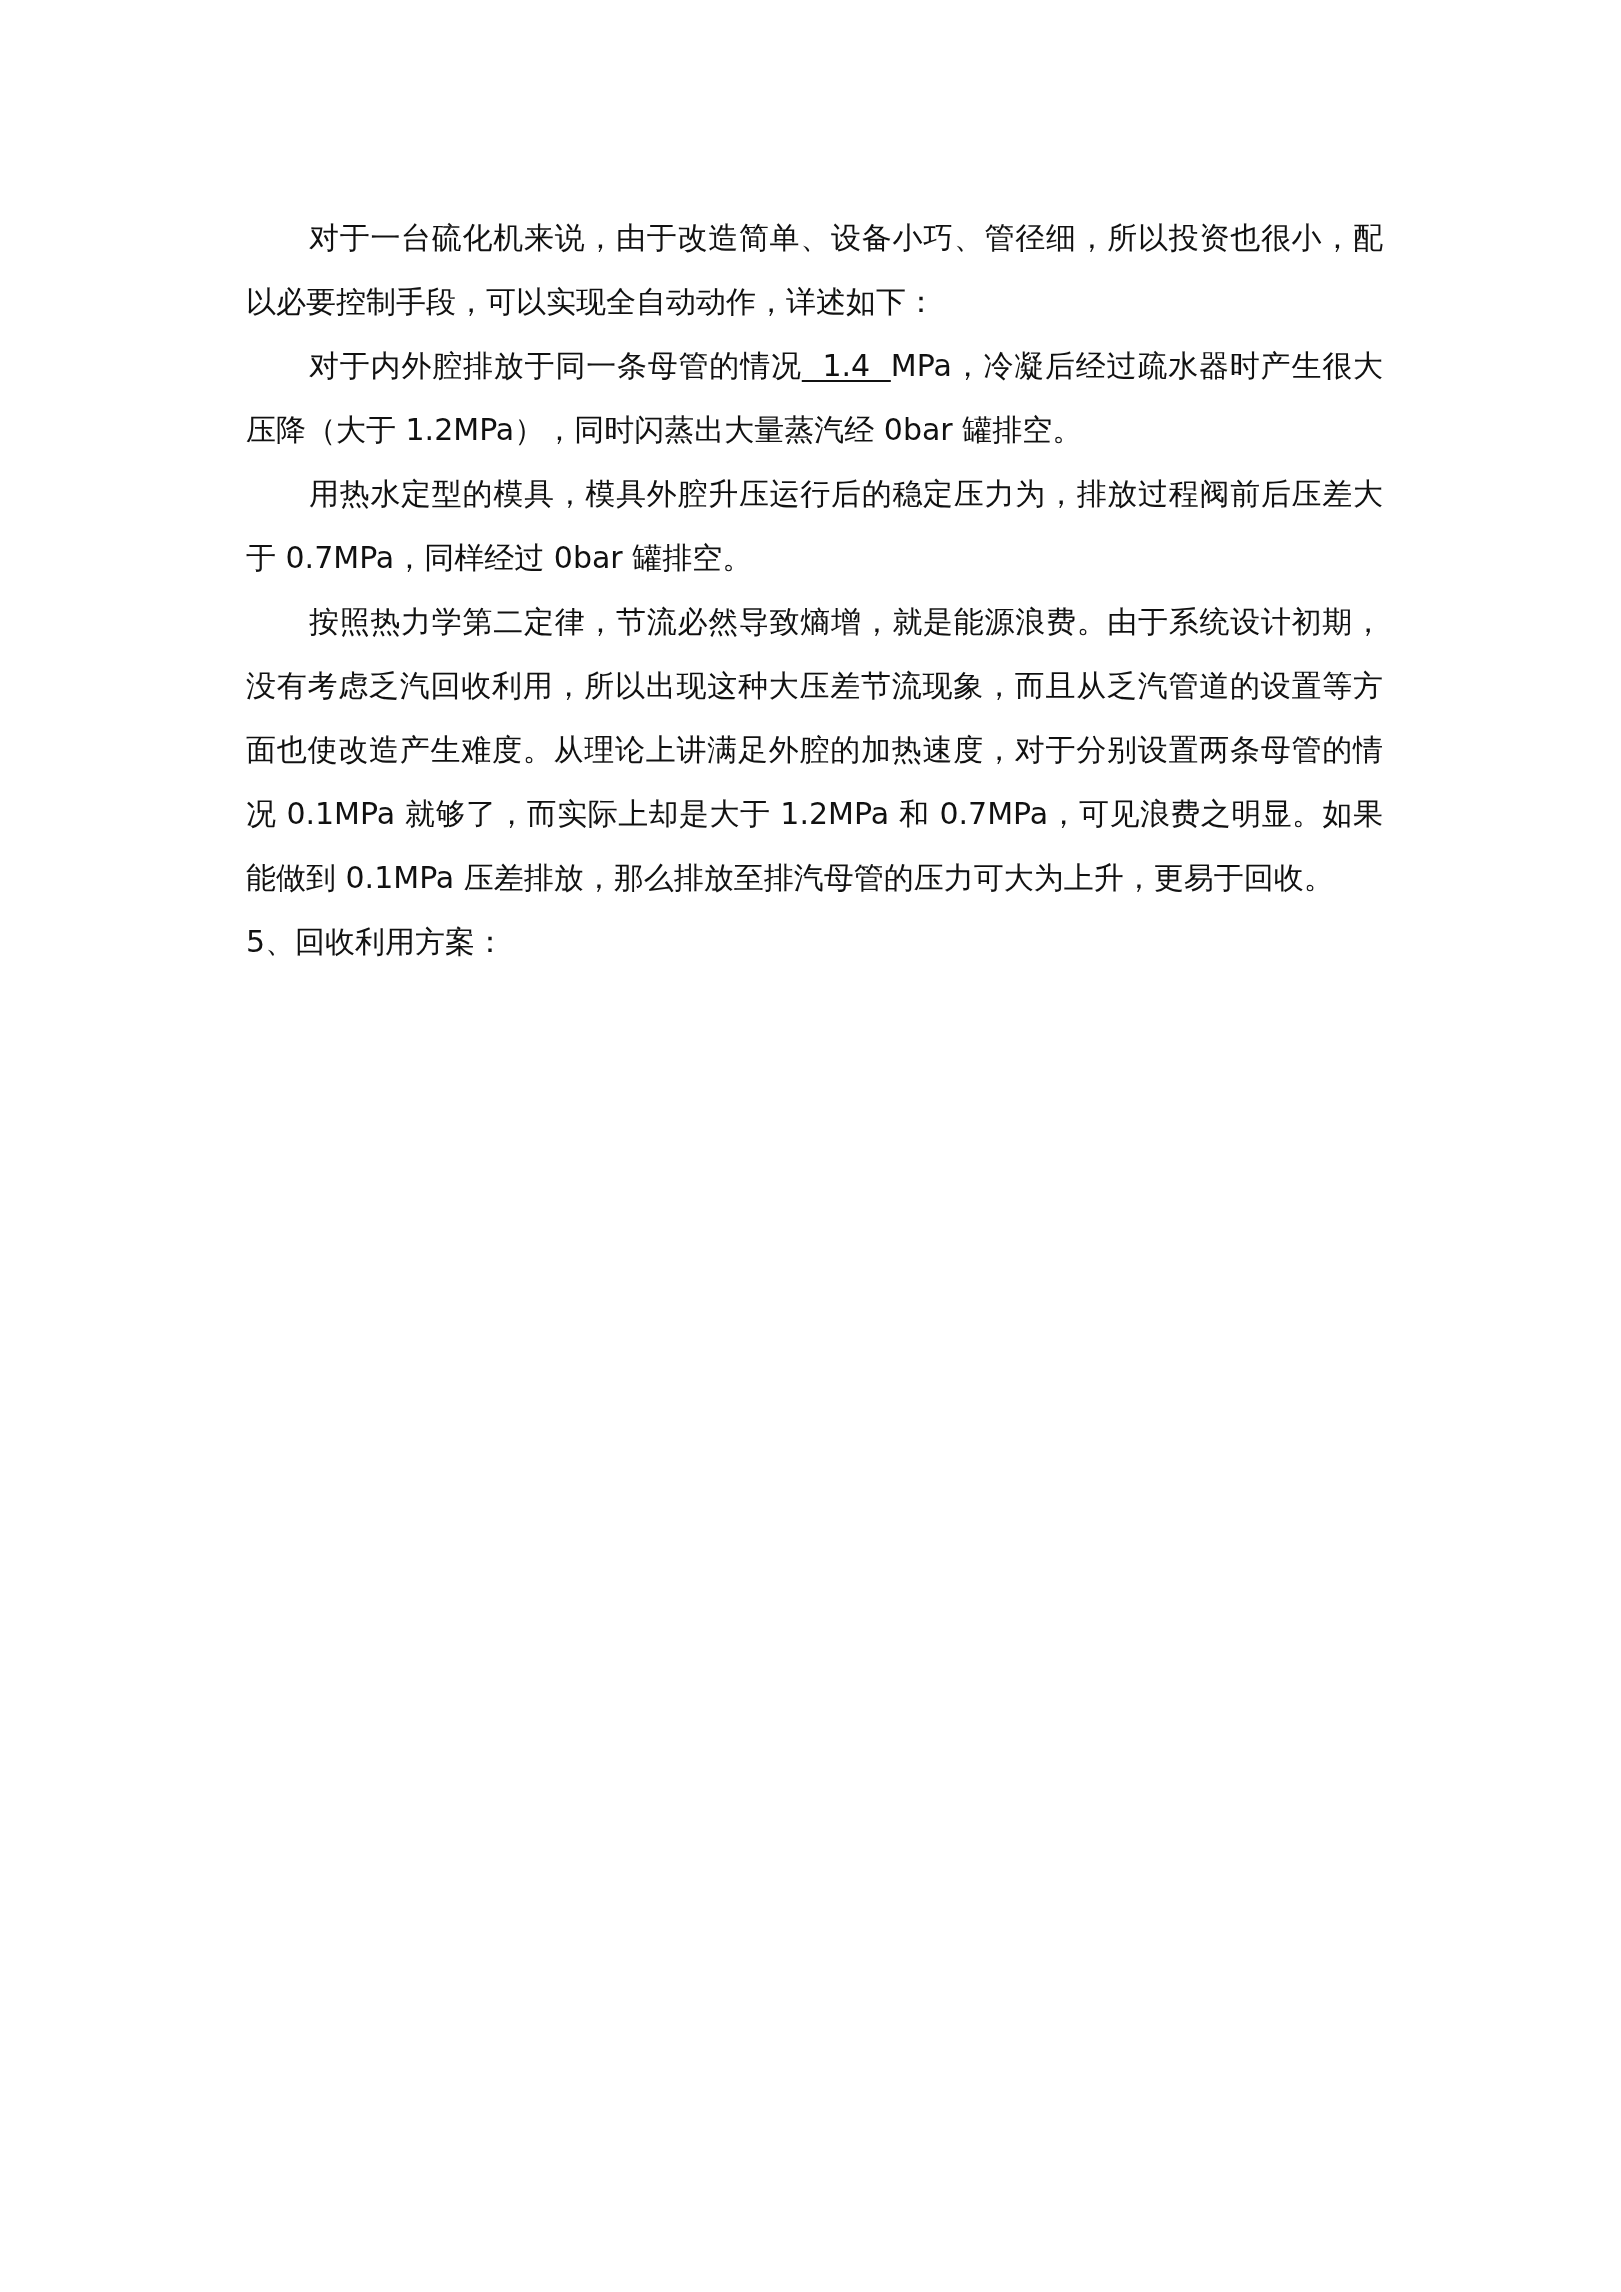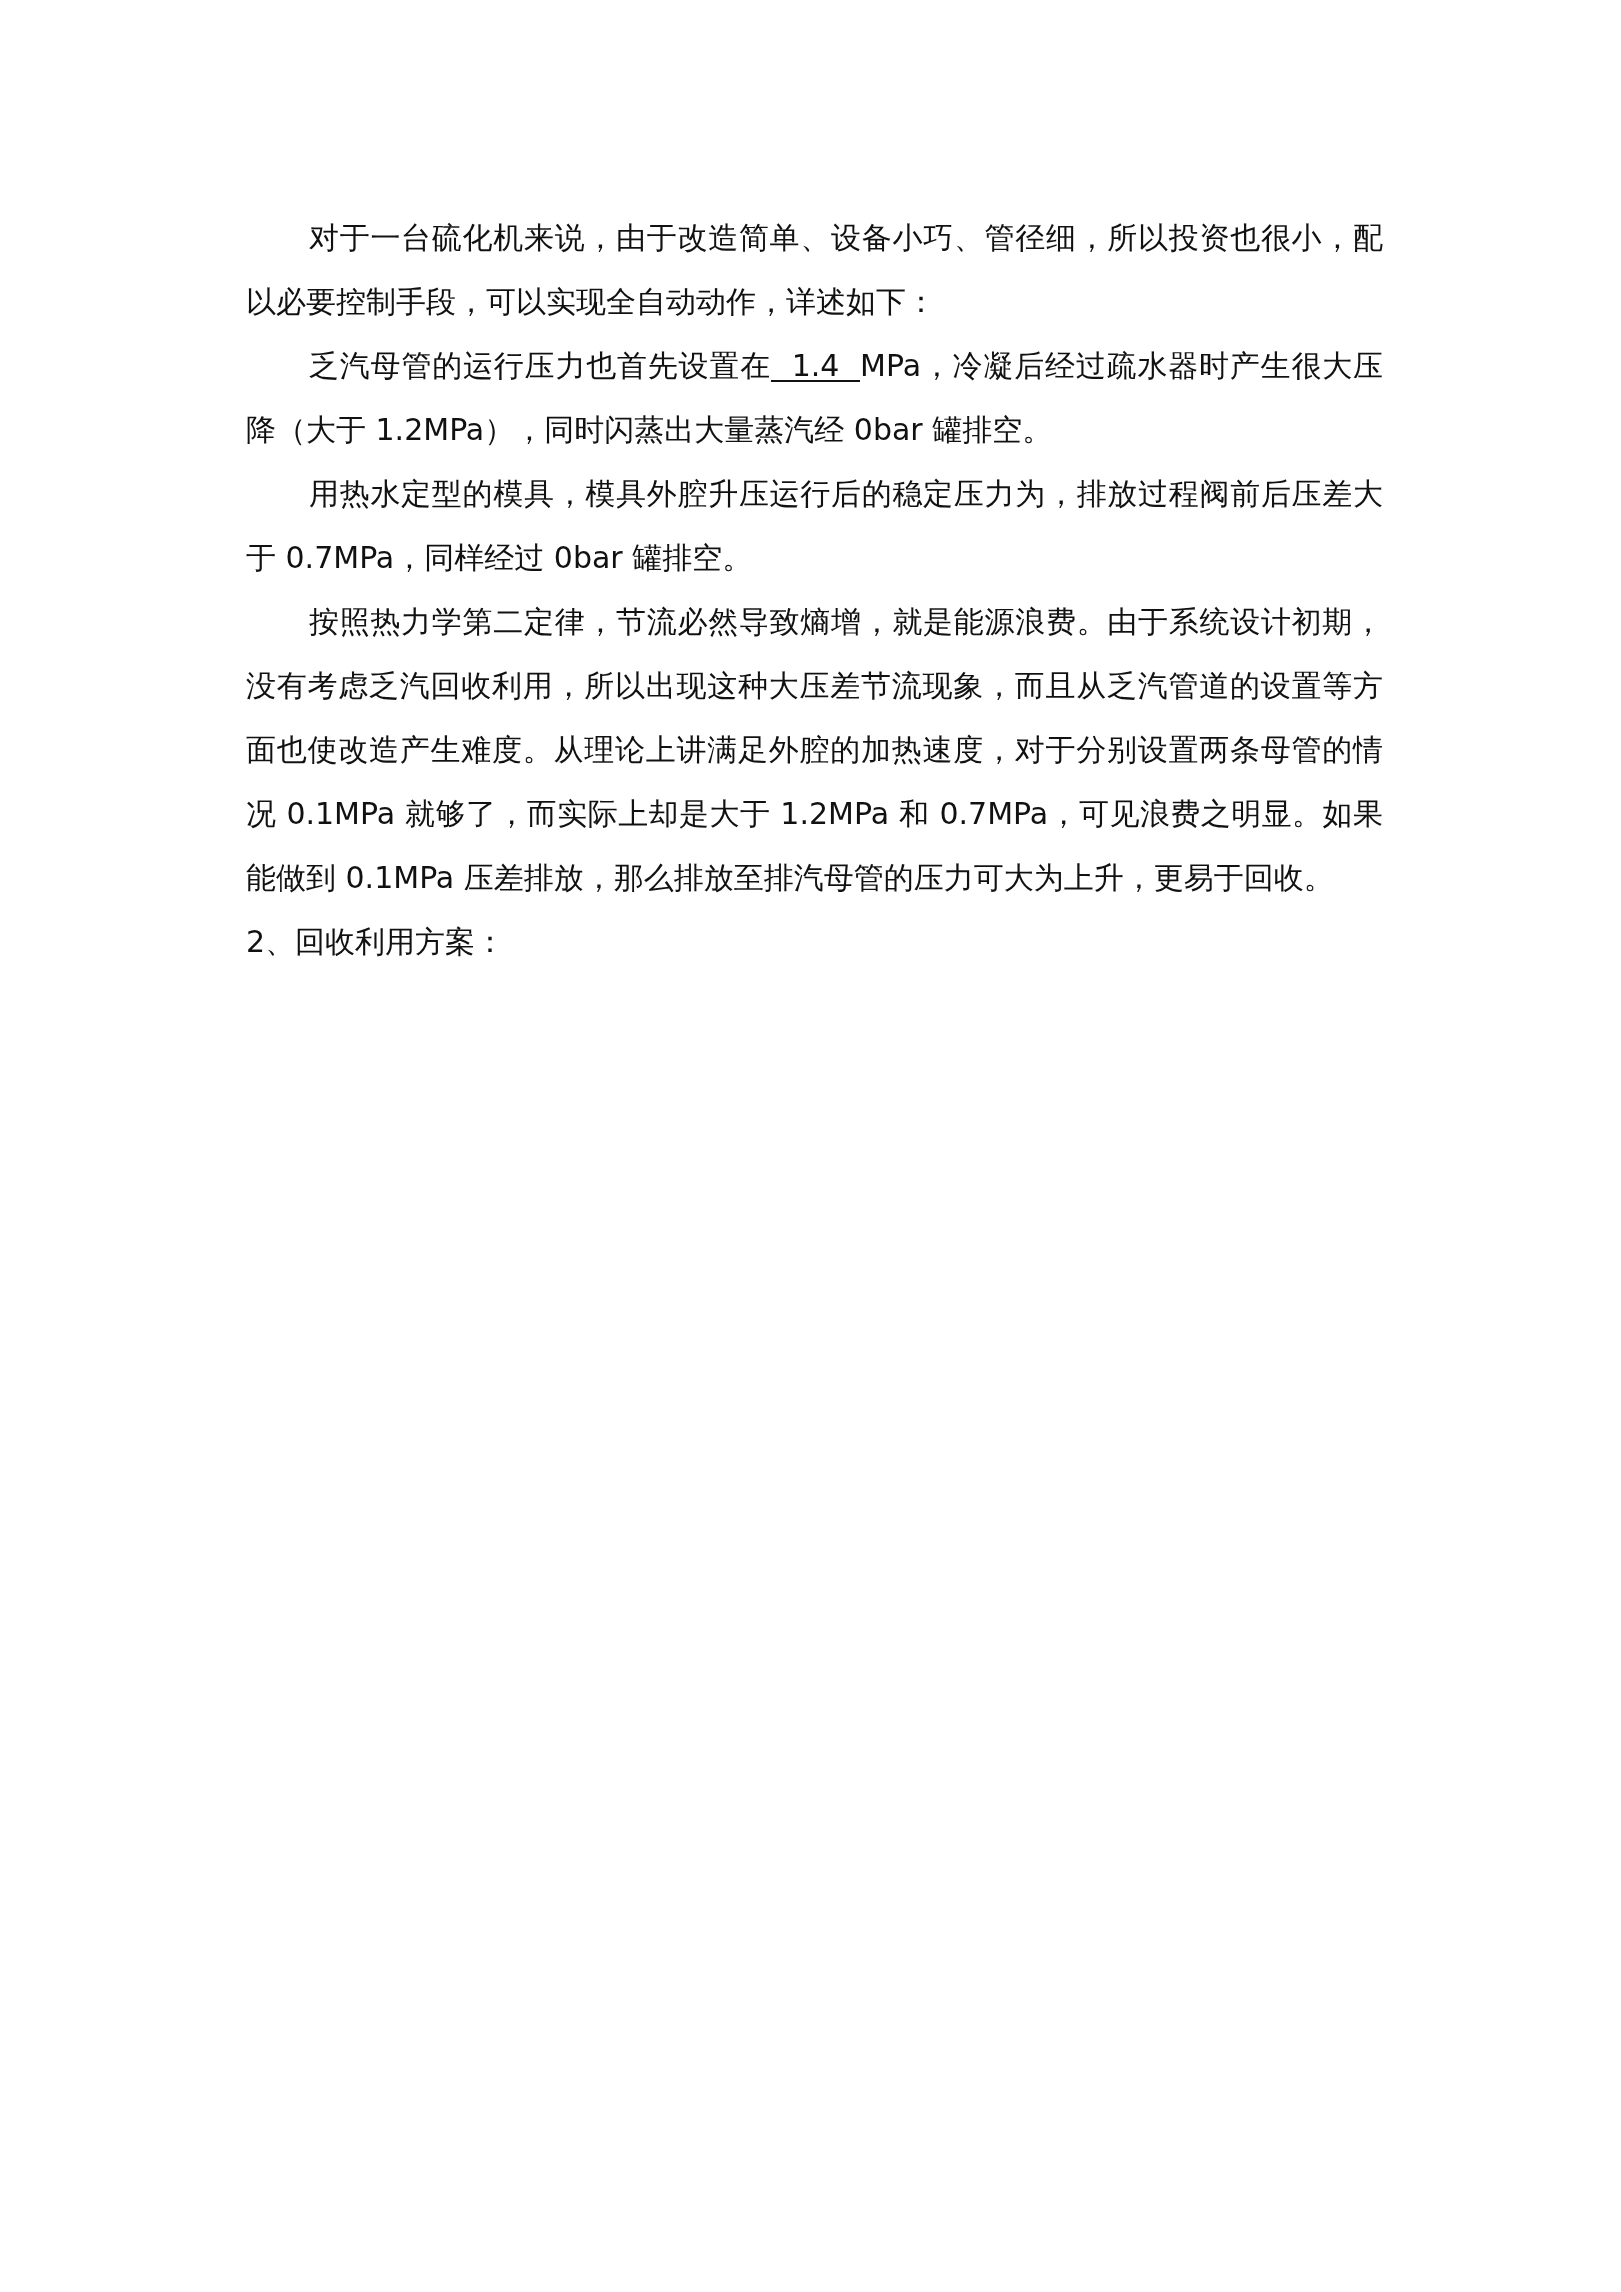--- a/index.html
+++ b/index.html
@@ -15,19 +15,19 @@
   .p { margin: 0; text-align: justify; text-align-last: left; }
   .indent { text-indent: 63px; }
   .u { text-decoration: underline; text-decoration-thickness: 2px; text-underline-offset: 3.9px; white-space: pre; margin-top: 48px; }
 </style>
 </head>
 <body>
 
 <div class="page">
   <div class="content">
     <p class="p indent">对于一台硫化机来说，由于改造简单、设备小巧、管径细，所以投资也很小，配以必要控制手段，可以实现全自动动作，详述如下：</p>
-    <p class="p indent"><span>乏汽母管的运行压力也首先设置在</span><span class="u">  1.4  </span><span>MPa，冷凝后经过疏水器时产生很大压降（大于 1.2MPa），同时闪蒸出大量蒸汽经 0bar 罐排空。</span></p>
+    <p class="p indent"><span>对于内外腔排放于同一条母管的情况</span><span class="u">  1.4  </span><span>MPa，冷凝后经过疏水器时产生很大压降（大于 1.2MPa），同时闪蒸出大量蒸汽经 0bar 罐排空。</span></p>
     <p class="p indent">用热水定型的模具，模具外腔升压运行后的稳定压力为，排放过程阀前后压差大于 0.7MPa，同样经过 0bar 罐排空。</p>
     <p class="p indent">按照热力学第二定律，节流必然导致熵增，就是能源浪费。由于系统设计初期，没有考虑乏汽回收利用，所以出现这种大压差节流现象，而且从乏汽管道的设置等方面也使改造产生难度。从理论上讲满足外腔的加热速度，对于分别设置两条母管的情况 0.1MPa 就够了，而实际上却是大于 1.2MPa 和 0.7MPa，可见浪费之明显。如果能做到 0.1MPa 压差排放，那么排放至排汽母管的压力可大为上升，更易于回收。</p>
-    <p class="p">2、回收利用方案：</p>
+    <p class="p">5、回收利用方案：</p>
   </div>
 </div>
 
 
 </body></html>

